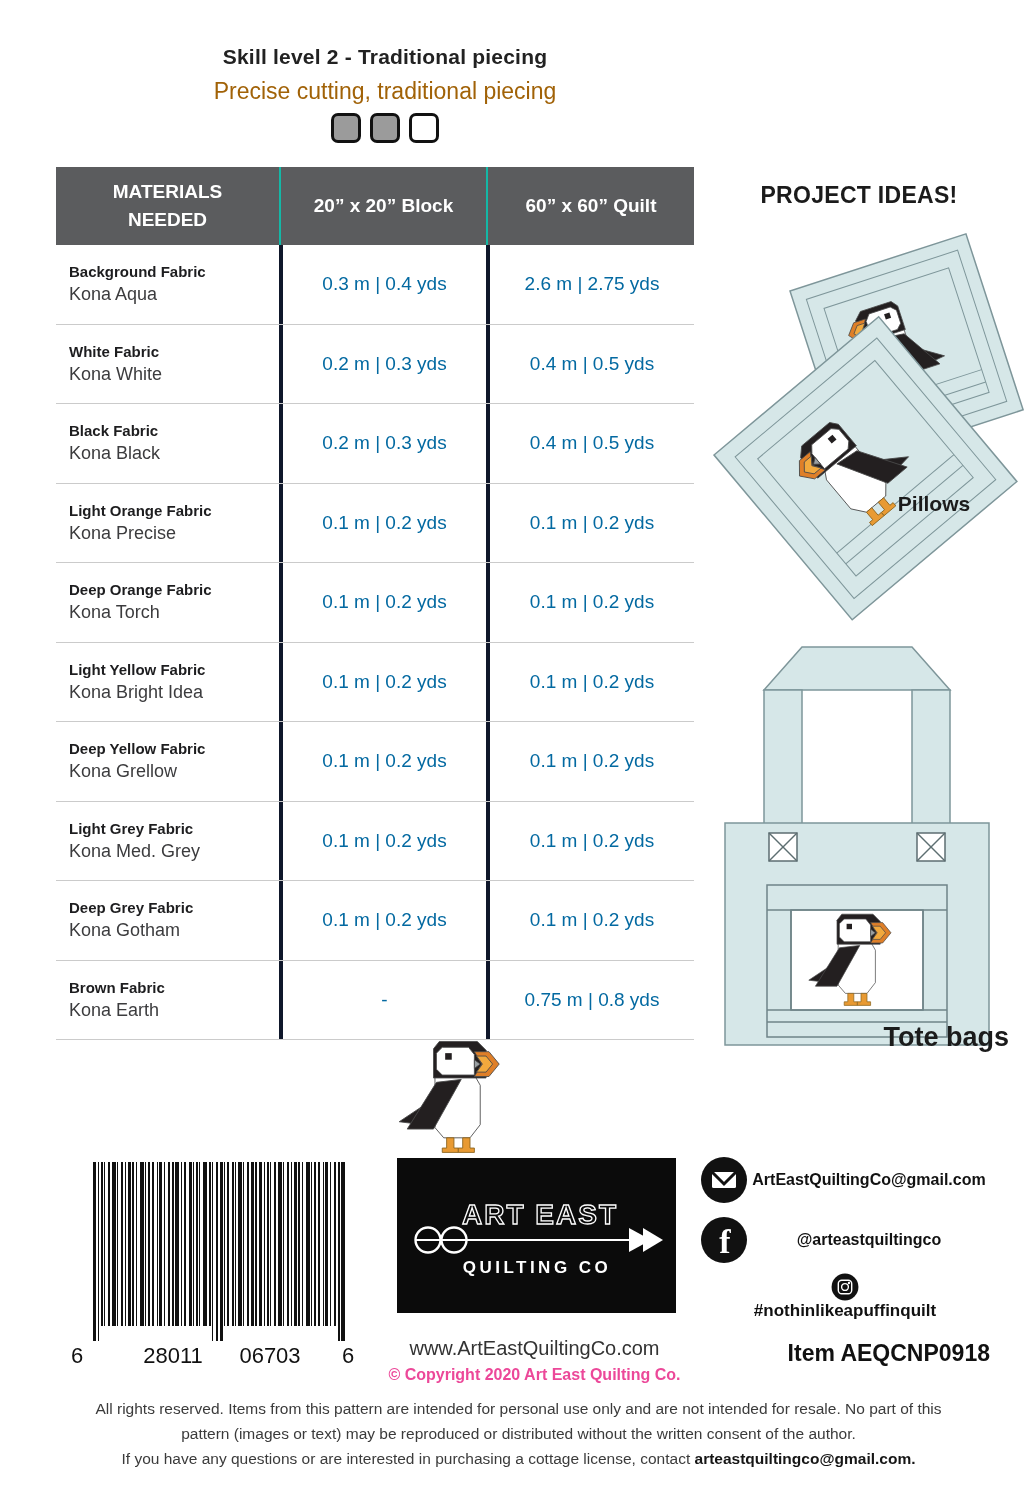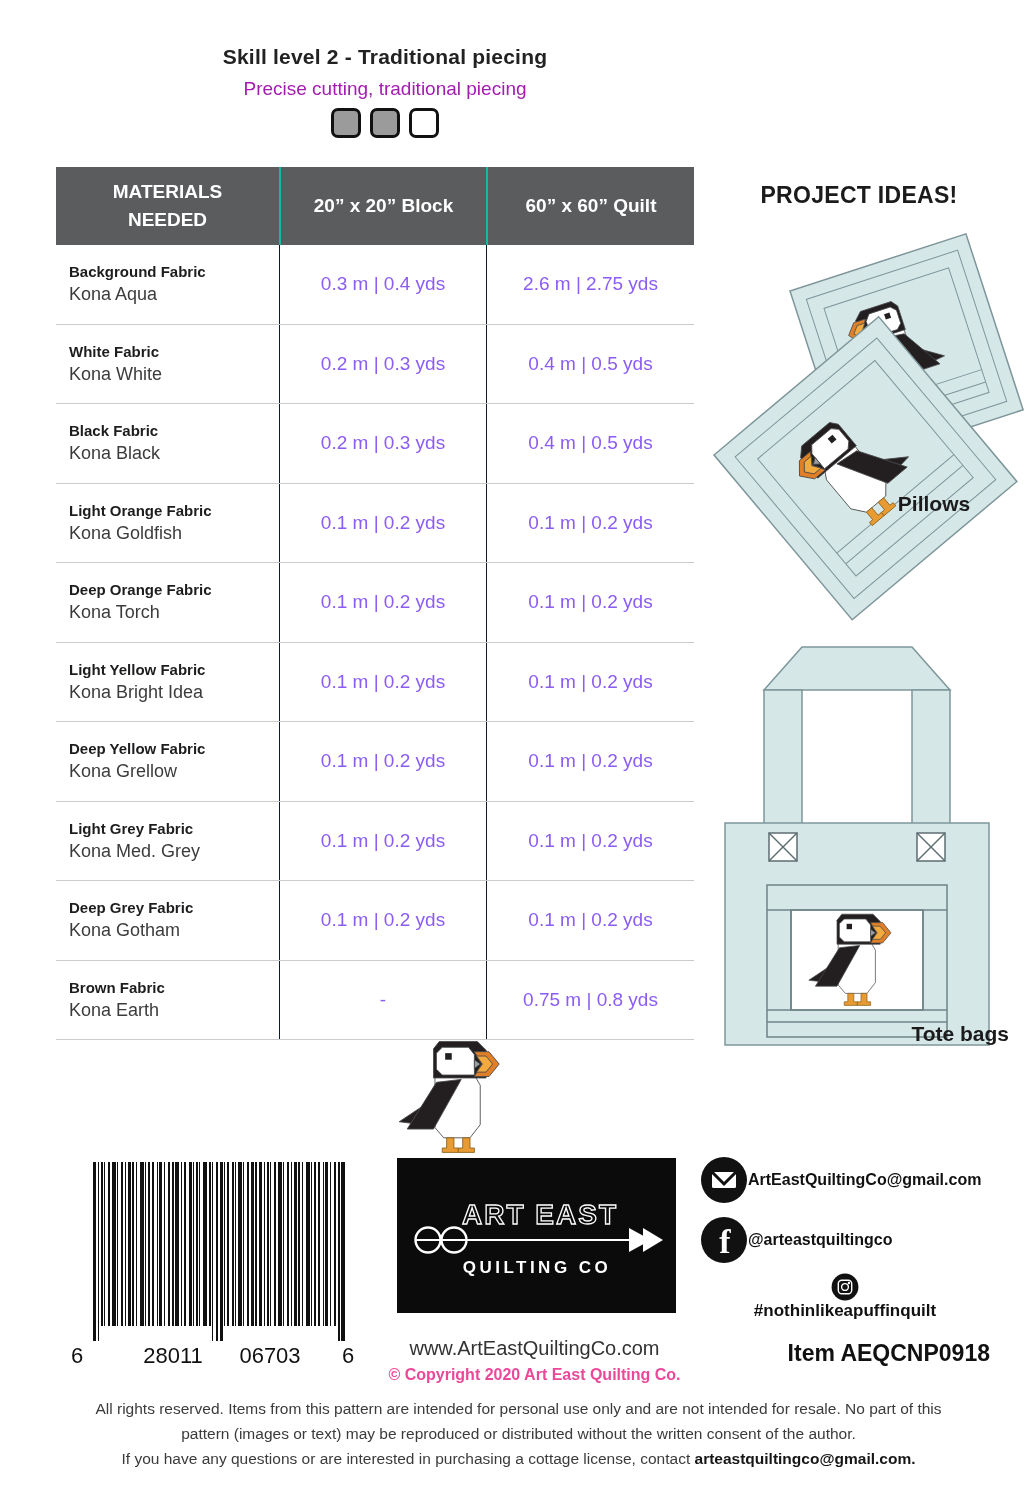--- a/index.html
+++ b/index.html
@@ -3,53 +3,53 @@
 <meta charset="utf-8">
 <style>
   html,body{margin:0;padding:0;background:#ffffff;}
   .page{
     position:relative;width:1021px;height:1500px;margin:0 auto;background:#fff;
     font-family:"Liberation Sans",sans-serif;overflow:hidden;border-radius:24px;
   }
   
   .skill-header{position:absolute;left:62px;top:45px;width:638px;text-align:center;}
   .skill-title{font-size:21px;font-weight:bold;color:#222;letter-spacing:.2px;}
-  .skill-subtitle{font-size:19px;color:#a21caf;margin-top:9px;}
+  .skill-subtitle{font-size:23px;color:#a16207;margin-top:9px;}
   .skill-boxes{margin-top:8px;display:flex;justify-content:center;gap:9px;}
   .skill-box{width:24px;height:24px;border:3px solid #111;border-radius:7px;background:#fff;}
   .skill-box.filled{background:#9b9b9b;}
   
   .mtable{position:absolute;left:52px;top:167px;width:638px;}
   .mhead{display:grid;grid-template-columns:223px 207px 208px;height:78px;}
   .hcell{background:#5b5c5e;color:#fff;display:flex;align-items:center;justify-content:center;
          text-align:center;font-weight:bold;font-size:19px;line-height:1.5;box-sizing:border-box;}
   .hcell + .hcell{border-left:2px solid #14b8a6;}
   .hcell .hlabel{display:block;max-width:150px;}
   .mrow{display:grid;grid-template-columns:223px 207px 208px;height:79.5px;
         border-bottom:1px solid #cbcbcb;box-sizing:border-box;}
   .mcell{display:flex;box-sizing:border-box;}
   .name-cell{flex-direction:column;justify-content:center;padding-left:13px;}
-  .val-cell{align-items:center;justify-content:center;font-size:19px;color:#8b5cf6;border-left:1px solid #0f172a;}
+  .val-cell{align-items:center;justify-content:center;font-size:19px;color:#0369a1;border-left:4px solid #0f172a;}
   .mat-name{font-weight:bold;font-size:15px;color:#1d1d1f;}
   .mat-kona{font-size:18px;color:#3c3c3e;margin-top:4px;}
   
   .project-title{position:absolute;left:705px;top:182px;width:300px;text-align:center;
                  font-weight:bold;font-size:23px;color:#1b1b1b;letter-spacing:.3px;}
   .pillows-svg{position:absolute;left:688px;top:213px;}
   .pillows-label{position:absolute;left:855px;top:492px;width:150px;text-align:center;
                  font-weight:bold;font-size:21px;color:#1b1b1b;}
   .tote-svg{position:absolute;left:703px;top:633px;}
   .tote-label{position:absolute;left:855px;top:1022px;width:150px;text-align:right;
-              font-weight:bold;font-size:21px;color:#1b1b1b;}
+              font-weight:bold;font-size:27px;color:#1b1b1b;}
   
   .puffins-svg{position:absolute;left:393px;top:1040px;}
   .logo-svg{position:absolute;left:393px;top:1158px;}
   .barcode-svg{position:absolute;left:55px;top:1158px;}
   .social-row{position:absolute;left:696px;width:290px;height:48px;display:flex;align-items:center;}
-  .social-row .stext{flex:1;text-align:left;font-weight:bold;color:#111;}
+  .social-row .stext{flex:1;text-align:center;font-weight:bold;color:#111;}
   .social-row.r1{top:1156px;} .social-row.r1 .stext{font-size:16px;}
   .social-row.r2{top:1216px;} .social-row.r2 .stext{font-size:16px;}
   .social-row.r3{top:1273px;flex-direction:column;} .social-row.r3 .stext{font-size:17px;}
   .item-line{position:absolute;left:696px;top:1340px;width:290px;text-align:right;
              font-weight:bold;font-size:23px;color:#111;}
   .website-line{position:absolute;left:363px;top:1337px;width:335px;text-align:center;
                 font-size:20px;color:#333;}
   .copyright-line{position:absolute;left:348px;top:1366px;width:365px;text-align:center;
                   font-weight:bold;font-size:16px;color:#ec4899;}
   .legal{position:absolute;left:0;top:1396px;width:1029px;text-align:center;
@@ -124,21 +124,21 @@
       <div class="mcell name-cell">
           <div class="mat-name">Black Fabric</div>
           <div class="mat-kona">Kona Black</div>
         </div>
       <div class="mcell val-cell">0.2 m | 0.3 yds</div>
       <div class="mcell val-cell">0.4 m | 0.5 yds</div>
     </div>
     <div class="mrow">
       <div class="mcell name-cell">
           <div class="mat-name">Light Orange Fabric</div>
-          <div class="mat-kona">Kona Goldfish</div>
+          <div class="mat-kona">Kona Precise</div>
         </div>
       <div class="mcell val-cell">0.1 m | 0.2 yds</div>
       <div class="mcell val-cell">0.1 m | 0.2 yds</div>
     </div>
     <div class="mrow">
       <div class="mcell name-cell">
           <div class="mat-name">Deep Orange Fabric</div>
           <div class="mat-kona">Kona Torch</div>
         </div>
       <div class="mcell val-cell">0.1 m | 0.2 yds</div>

